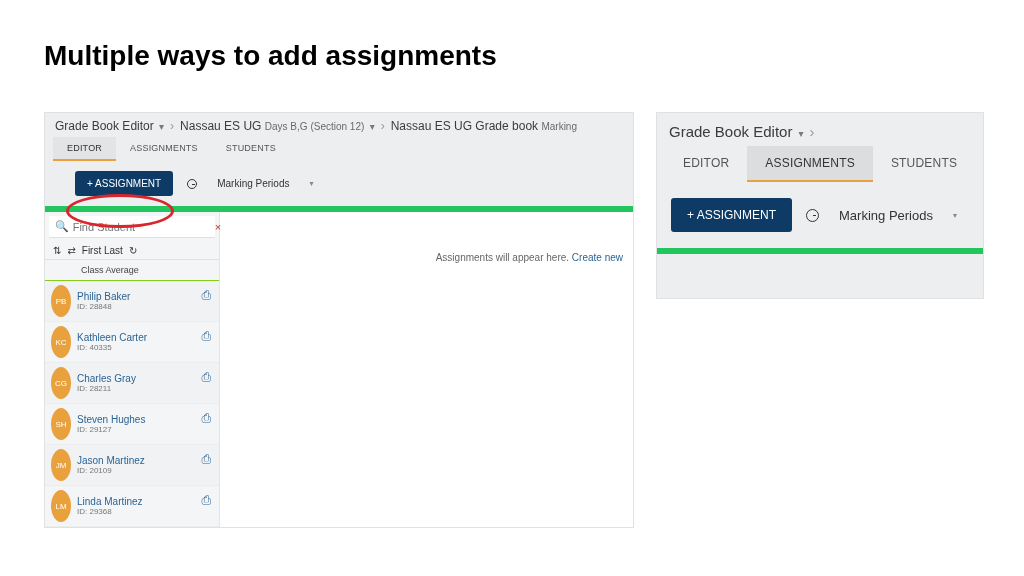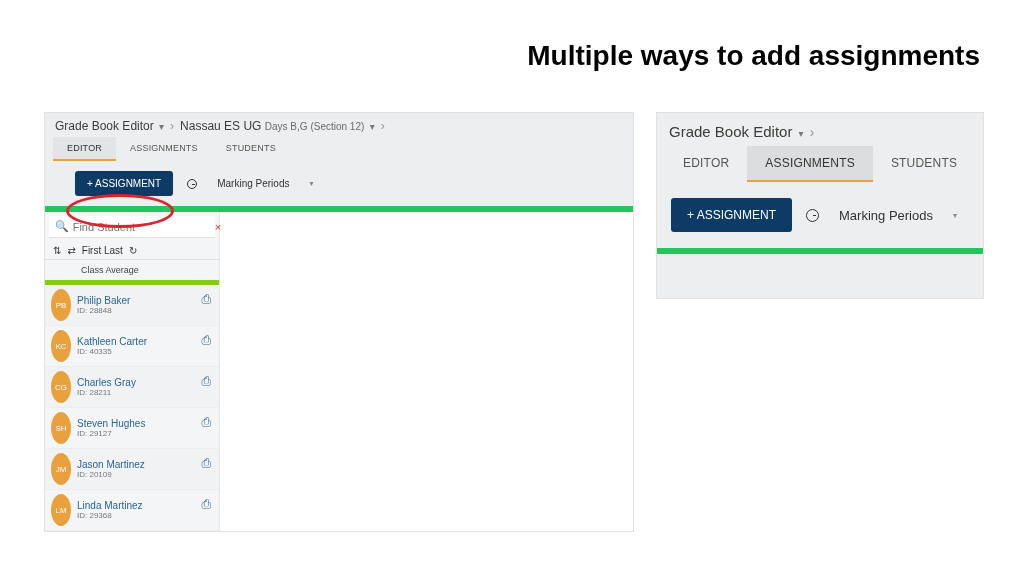--- a/index.html
+++ b/index.html
@@ -1,18 +1,18 @@
 <!DOCTYPE html>
 <html><head>
 <meta charset="utf-8">
 <style>
   * { box-sizing: border-box; margin: 0; padding: 0; }
   body { font-family: Arial, Helvetica, sans-serif; background: #fff; width: 1024px; height: 576px; }
   .slide { padding: 40px 44px 20px 44px; }
-  .slide-title { font-size: 28px; font-weight: 700; margin-bottom: 40px; text-align: right; }
+  .slide-title { font-size: 28px; font-weight: 700; margin-bottom: 40px; }
 
   .row { display: flex; gap: 22px; align-items: flex-start; }
 
   
   .panel { background: #edeeef; border: 1px solid #e0e1e3; }
   .panel-left { width: 590px; }
   .panel-right { width: 335px; }
 
   .breadcrumb { display: flex; align-items: center; padding: 6px 10px 4px 10px; font-size: 12px; color: #4a4a4a; gap: 6px; flex-wrap: nowrap; white-space: nowrap; overflow: hidden; }
   .breadcrumb.big { font-size: 15px; padding: 10px 12px 6px 12px; }
@@ -41,21 +41,21 @@
   .clock::after { content:''; position:absolute; left:50%; top:50%; width:3px; height:1px; background:#333; transform-origin:left center;}
   .caret { font-size: 8px; color: #888; }
 
   .body-area { display:flex; background:#fff; }
   .sidebar { width: 175px; border-right: 1px solid #e4e5e7; background:#f4f5f6;}
   .search-row { display:flex; align-items:center; padding: 4px 6px; font-size:11px; color:#555; border-bottom:1px solid #e0e1e3; background:#fff; margin:4px;}
   .search-row input { border:none; outline:none; font-size:11px; flex:1; background:transparent;}
   .x-clear { color:#c0392b; font-size:11px; cursor:pointer;}
   .sort-row { display:flex; align-items:center; gap:6px; padding:3px 8px; font-size:10px; color:#333; border-bottom:1px solid #e0e1e3;}
   .sort-row span { cursor:pointer; }
-  .avg-row { padding: 5px 8px 5px 36px; font-size:9px; color:#444; border-bottom:5px solid #84cc16;}
+  .avg-row { padding: 5px 8px 5px 36px; font-size:9px; color:#444; border-bottom:1px solid #84cc16;}
 
   .student { display:flex; align-items:center; padding:4px 6px; border-bottom:1px solid #eceded; position:relative;}
   .student:nth-child(odd){ background:#f1f2f3; }
   .avatar { width:20px; height:32px; border-radius:50%; background:#e8a13d; color:#fff; font-size:8px; display:flex; align-items:center; justify-content:center; margin-right:6px; flex-shrink:0;}
   .sname { font-size:10px; color:#2a6496; line-height:1.1;}
   .sid { font-size:8px; color:#777; }
   .print { position:absolute; right:8px; top:7px; color:#2a6496; font-size:12px; cursor:pointer;}
 
   .main-col { flex:1; padding: 40px 10px 10px 10px; font-size:10px; color:#666; text-align:right;}
   .main-col a { color:#2a6496; text-decoration:none; }
@@ -71,20 +71,21 @@
   <div class="row">
 
     <div class="panel-left-wrap">
       <div class="panel panel-left">
 
         <div class="breadcrumb">
           <span class="bc-item"><span>Grade Book Editor</span> <span class="down">▾</span></span>
           <span class="chev">›</span>
           <span class="bc-item"><span>Nassau ES UG</span> <span class="bc-sub">Days B,G (Section 12)</span> <span class="down">▾</span></span>
           <span class="chev">›</span>
+          <span class="bc-item"><span>Nassau ES UG Grade book</span> <span class="bc-sub">Marking</span></span>
         </div>
 
         <div class="tabs">
           <div class="tab active">EDITOR</div>
           <div class="tab">ASSIGNMENTS</div>
           <div class="tab">STUDENTS</div>
         </div>
 
         <div class="toolbar">
           <button class="btn-assign">+ ASSIGNMENT</button>
@@ -153,20 +154,23 @@
                 <div class="student">
                   <div class="avatar">LM</div>
                   <div>
                     <div class="sname">Linda Martinez</div>
                     <div class="sid">ID: 29368</div>
                   </div>
                   <div class="print">⎙</div>
                 </div>
               </div>
           </div>
+          <div class="main-col">
+            <span>Assignments will appear here. </span><a href="#">Create new</a>
+          </div>
         </div>
       </div>
       <div class="red-ring"></div>
     </div>
 
     <div class="panel panel-right">
       <div class="breadcrumb big">
         <span class="bc-item"><span>Grade Book Editor</span> <span class="down">▾</span></span>
         <span class="chev">›</span>
       </div>

